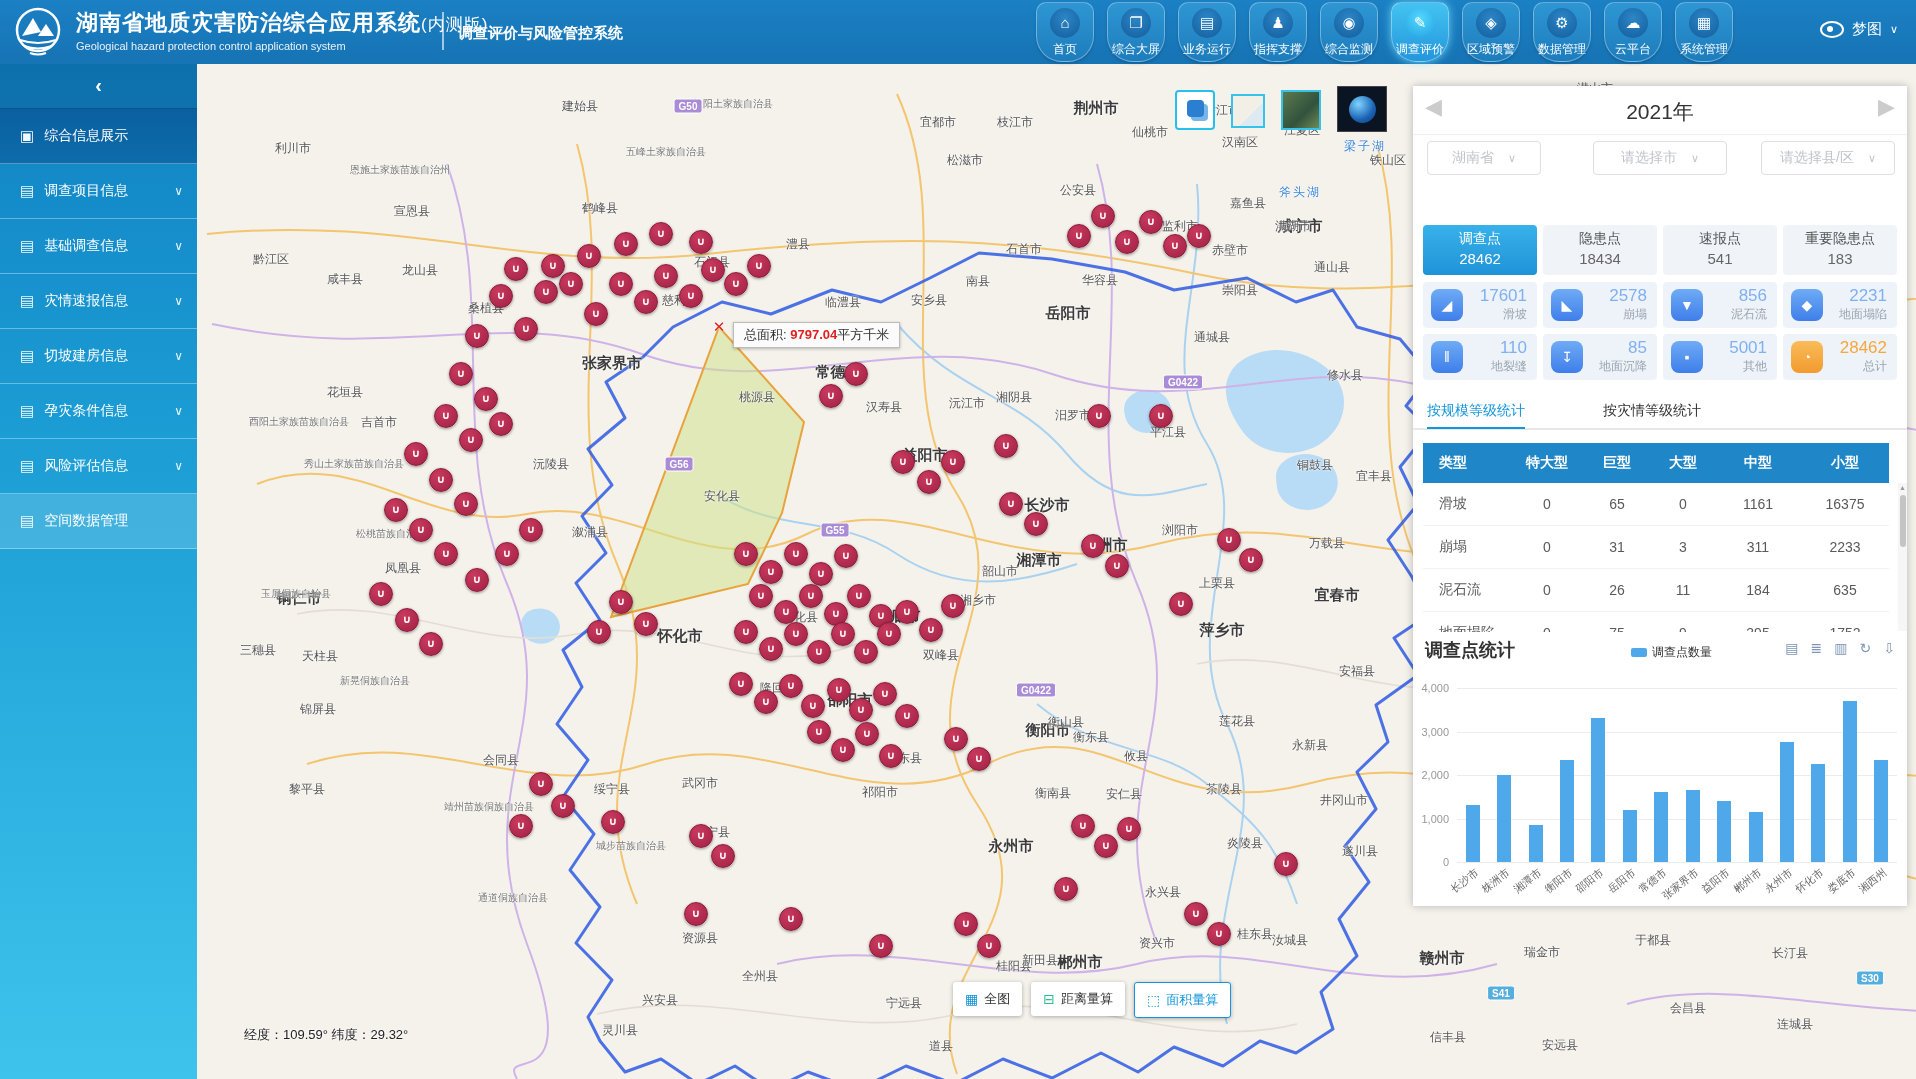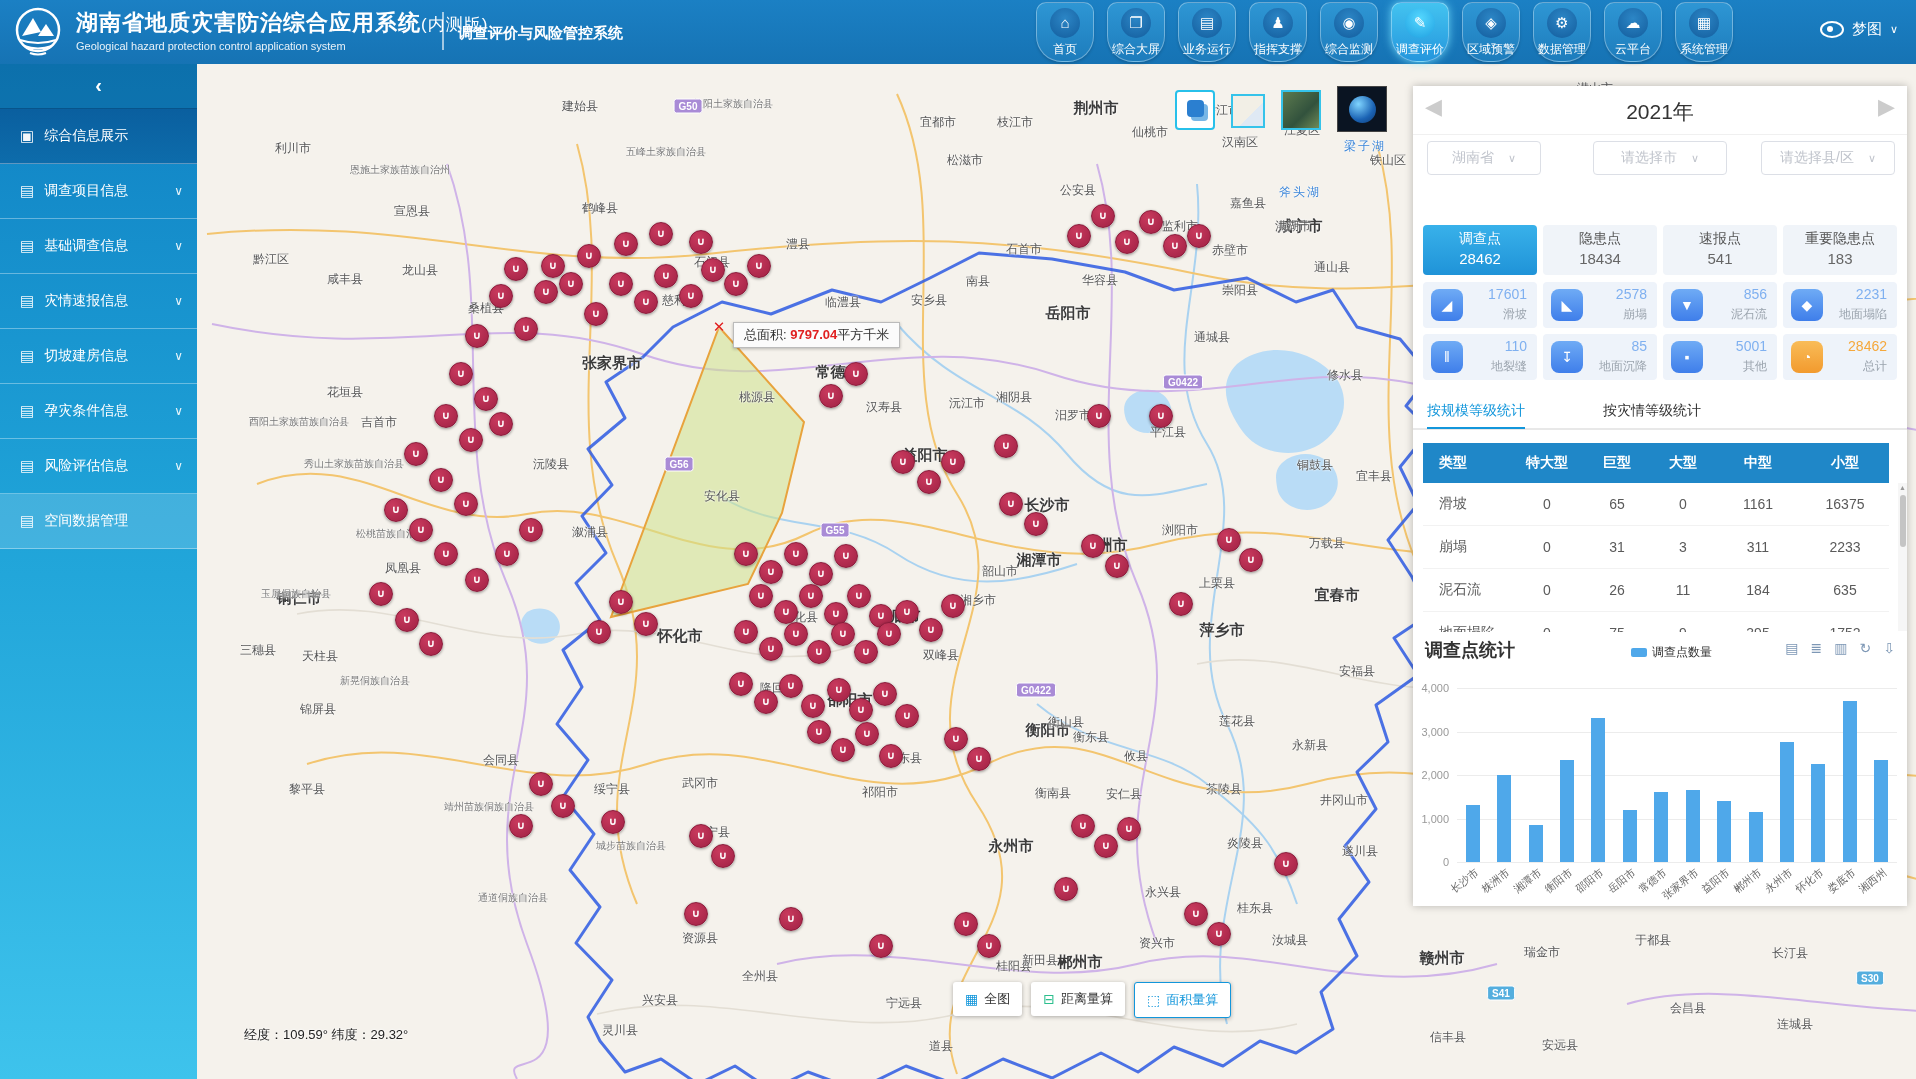--- a/index.html
+++ b/index.html
@@ -81,21 +81,21 @@
   .tabbox.active{color:#1296db;}
   #cards{position:absolute;left:10px;top:139px;width:474px;height:50px;display:flex;gap:6px;}
   .card{flex:1;background:#f0f4f9;border-radius:4px;text-align:center;color:#555;cursor:pointer;}
   .card .c-lab{font-size:14px;margin-top:5px;}
   .card .c-val{font-size:15px;margin-top:2px;color:#666;}
   .card.active{background:linear-gradient(180deg,#38b1ea,#1f93d8);color:#fff;}
   .card.active .c-val{color:#fff;}
   #tiles{position:absolute;left:10px;top:196px;width:474px;display:grid;grid-template-columns:repeat(4,1fr);gap:6px;}
   .tile{height:46px;background:#eef3fa;border-radius:4px;position:relative;cursor:pointer;}
   .tile .t-ico{position:absolute;left:8px;top:7px;width:32px;height:32px;border-radius:8px;background:linear-gradient(180deg,#6fabf5,#3f7eea);color:#fff;font-size:14px;text-align:center;line-height:32px;}
-  .tile .t-val{position:absolute;right:10px;top:4px;font-size:14px;color:#7fb0f0;}
+  .tile .t-val{position:absolute;right:10px;top:4px;font-size:17px;color:#7fb0f0;}
   .tile .t-lab{position:absolute;right:10px;top:24px;font-size:12px;color:#9aa3ad;}
   .tile.orange .t-ico{background:linear-gradient(180deg,#f9bc58,#f29a2e);}
   .tile.orange .t-val{color:#f5a83c;}
   #subtabs{position:absolute;left:0;top:316px;width:100%;height:26px;border-bottom:2px solid #e8e8e8;}
   .subtab{position:absolute;top:0;font-size:14px;color:#333;cursor:pointer;padding-bottom:7px;}
   .subtab.active{color:#1296db;border-bottom:2px solid #1296db;}
   #subtab0{left:14px;}
   #subtab1{left:190px;}
   #table{position:absolute;left:10px;top:357px;width:466px;height:189px;overflow:hidden;}
   .trow{display:grid;grid-template-columns:88px 72px 68px 64px 86px 88px;align-items:center;height:42px;border-bottom:1px solid #f2f2f2;font-size:14px;color:#5a5a5a;}
@@ -367,21 +367,21 @@
         <div class="mlab m" style="left: 707px; top: 694px;">祁东县</div>
         <div class="mlab m" style="left: 683px; top: 728px;">祁阳市</div>
         <div class="mlab m" style="left: 966px; top: 828px;">永兴县</div>
         <div class="mlab m" style="left: 927px; top: 730px;">安仁县</div>
         <div class="mlab m" style="left: 939px; top: 692px;">攸县</div>
         <div class="mlab m" style="left: 894px; top: 673px;">衡东县</div>
         <div class="mlab m" style="left: 869px; top: 658px;">衡山县</div>
         <div class="mlab m" style="left: 856px; top: 729px;">衡南县</div>
         <div class="mlab m" style="left: 1027px; top: 725px;">茶陵县</div>
         <div class="mlab m" style="left: 1048px; top: 779px;">炎陵县</div>
-        <div class="mlab m" style="left: 1058px; top: 844px;">桂东县</div>
+        <div class="mlab m" style="left: 1058px; top: 870px;">桂东县</div>
         <div class="mlab m" style="left: 1093px; top: 876px;">汝城县</div>
         <div class="mlab m" style="left: 960px; top: 879px;">资兴市</div>
         <div class="mlab m" style="left: 817px; top: 902px;">桂阳县</div>
         <div class="mlab m" style="left: 843px; top: 896px;">新田县</div>
         <div class="mlab m" style="left: 707px; top: 939px;">宁远县</div>
         <div class="mlab m" style="left: 744px; top: 982px;">道县</div>
         <div class="mlab m" style="left: 563px; top: 912px;">全州县</div>
         <div class="mlab m" style="left: 503px; top: 874px;">资源县</div>
         <div class="mlab m" style="left: 463px; top: 936px;">兴安县</div>
         <div class="mlab m" style="left: 423px; top: 966px;">灵川县</div>

